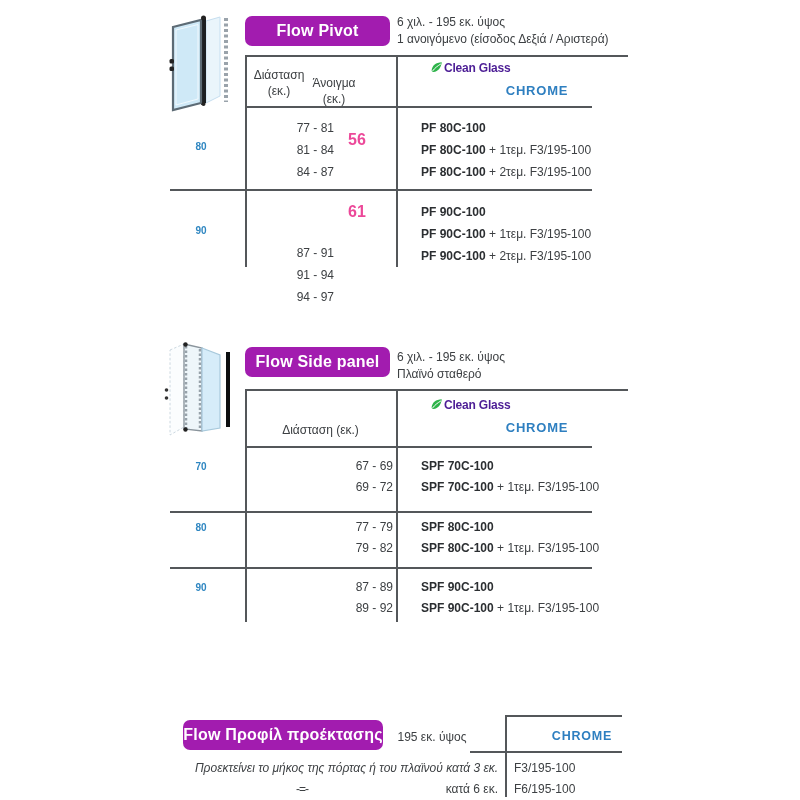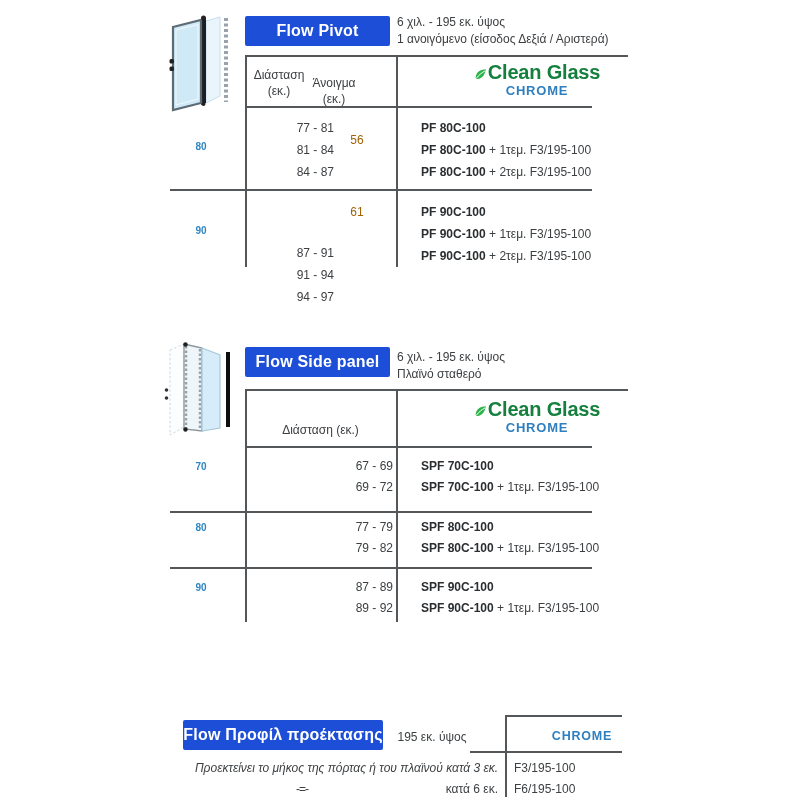--- a/index.html
+++ b/index.html
@@ -6,44 +6,44 @@
   body{
     width:800px;height:800px;background:#ffffff;
     font-family:"Liberation Sans","DejaVu Sans",sans-serif;
     color:#3d4043; overflow:hidden;
   }
   .page{position:relative;width:800px;height:800px;background:#fff;}
   .abs{position:absolute;}
   .hline{position:absolute;height:2px;background:#54575a;}
   .vline{position:absolute;width:2px;background:#54575a;}
   .title-box{
-    position:absolute;background:#1d4ed8;border-radius:2px;
+    position:absolute;background:#a21caf;border-radius:7px;
     color:#fff;font-weight:bold;font-size:16px;
     display:flex;align-items:center;justify-content:center;
     letter-spacing:0.2px;
   }
   .spec{position:absolute;font-size:12px;line-height:16.5px;color:#3d4043;}
   .colhead{position:absolute;font-size:12px;line-height:16px;text-align:center;color:#3d4043;}
   .brand{
-    position:absolute;text-align:center;font-size:20px;font-weight:bold;
-    color:#15803d;letter-spacing:-0.2px;
+    position:absolute;text-align:left;font-size:12px;font-weight:bold;
+    color:#4c1d95;letter-spacing:-0.2px;
   }
   .brand .leaf{display:inline-block;vertical-align:-2px;margin-right:1px;}
   .finish{
     position:absolute;text-align:center;font-size:13px;font-weight:bold;
     color:#2e7fc0;letter-spacing:0.8px;
   }
   .sizelabel{
     position:absolute;font-size:10px;font-weight:bold;color:#2e86c1;
     text-align:center;
   }
   .dims{position:absolute;font-size:12px;text-align:right;color:#3d4043;}
   .dims div{height:22px;line-height:22px;}
   .dims.lh21 div{height:21px;line-height:21px;}
-  .openval{position:absolute;font-size:12px;text-align:center;color:#a16207;height:22px;line-height:22px;}
+  .openval{position:absolute;font-size:16px;text-align:center;color:#ec4899;height:22px;line-height:22px;font-weight:bold;}
   .products{position:absolute;font-size:12px;color:#3d4043;white-space:nowrap;}
   .products div{height:22px;line-height:22px;}
   .products.lh21 div{height:21px;line-height:21px;}
   .code{font-weight:bold;color:#2b2e31;padding-left:12px;}
   .plain{font-weight:normal;color:#3d4043;}
   .bottomtext{position:absolute;font-size:12px;line-height:15px;color:#3d4043;white-space:nowrap;}
   .r{text-align:right;}
   .c{text-align:center;}
   svg{display:block;}
 </style>

